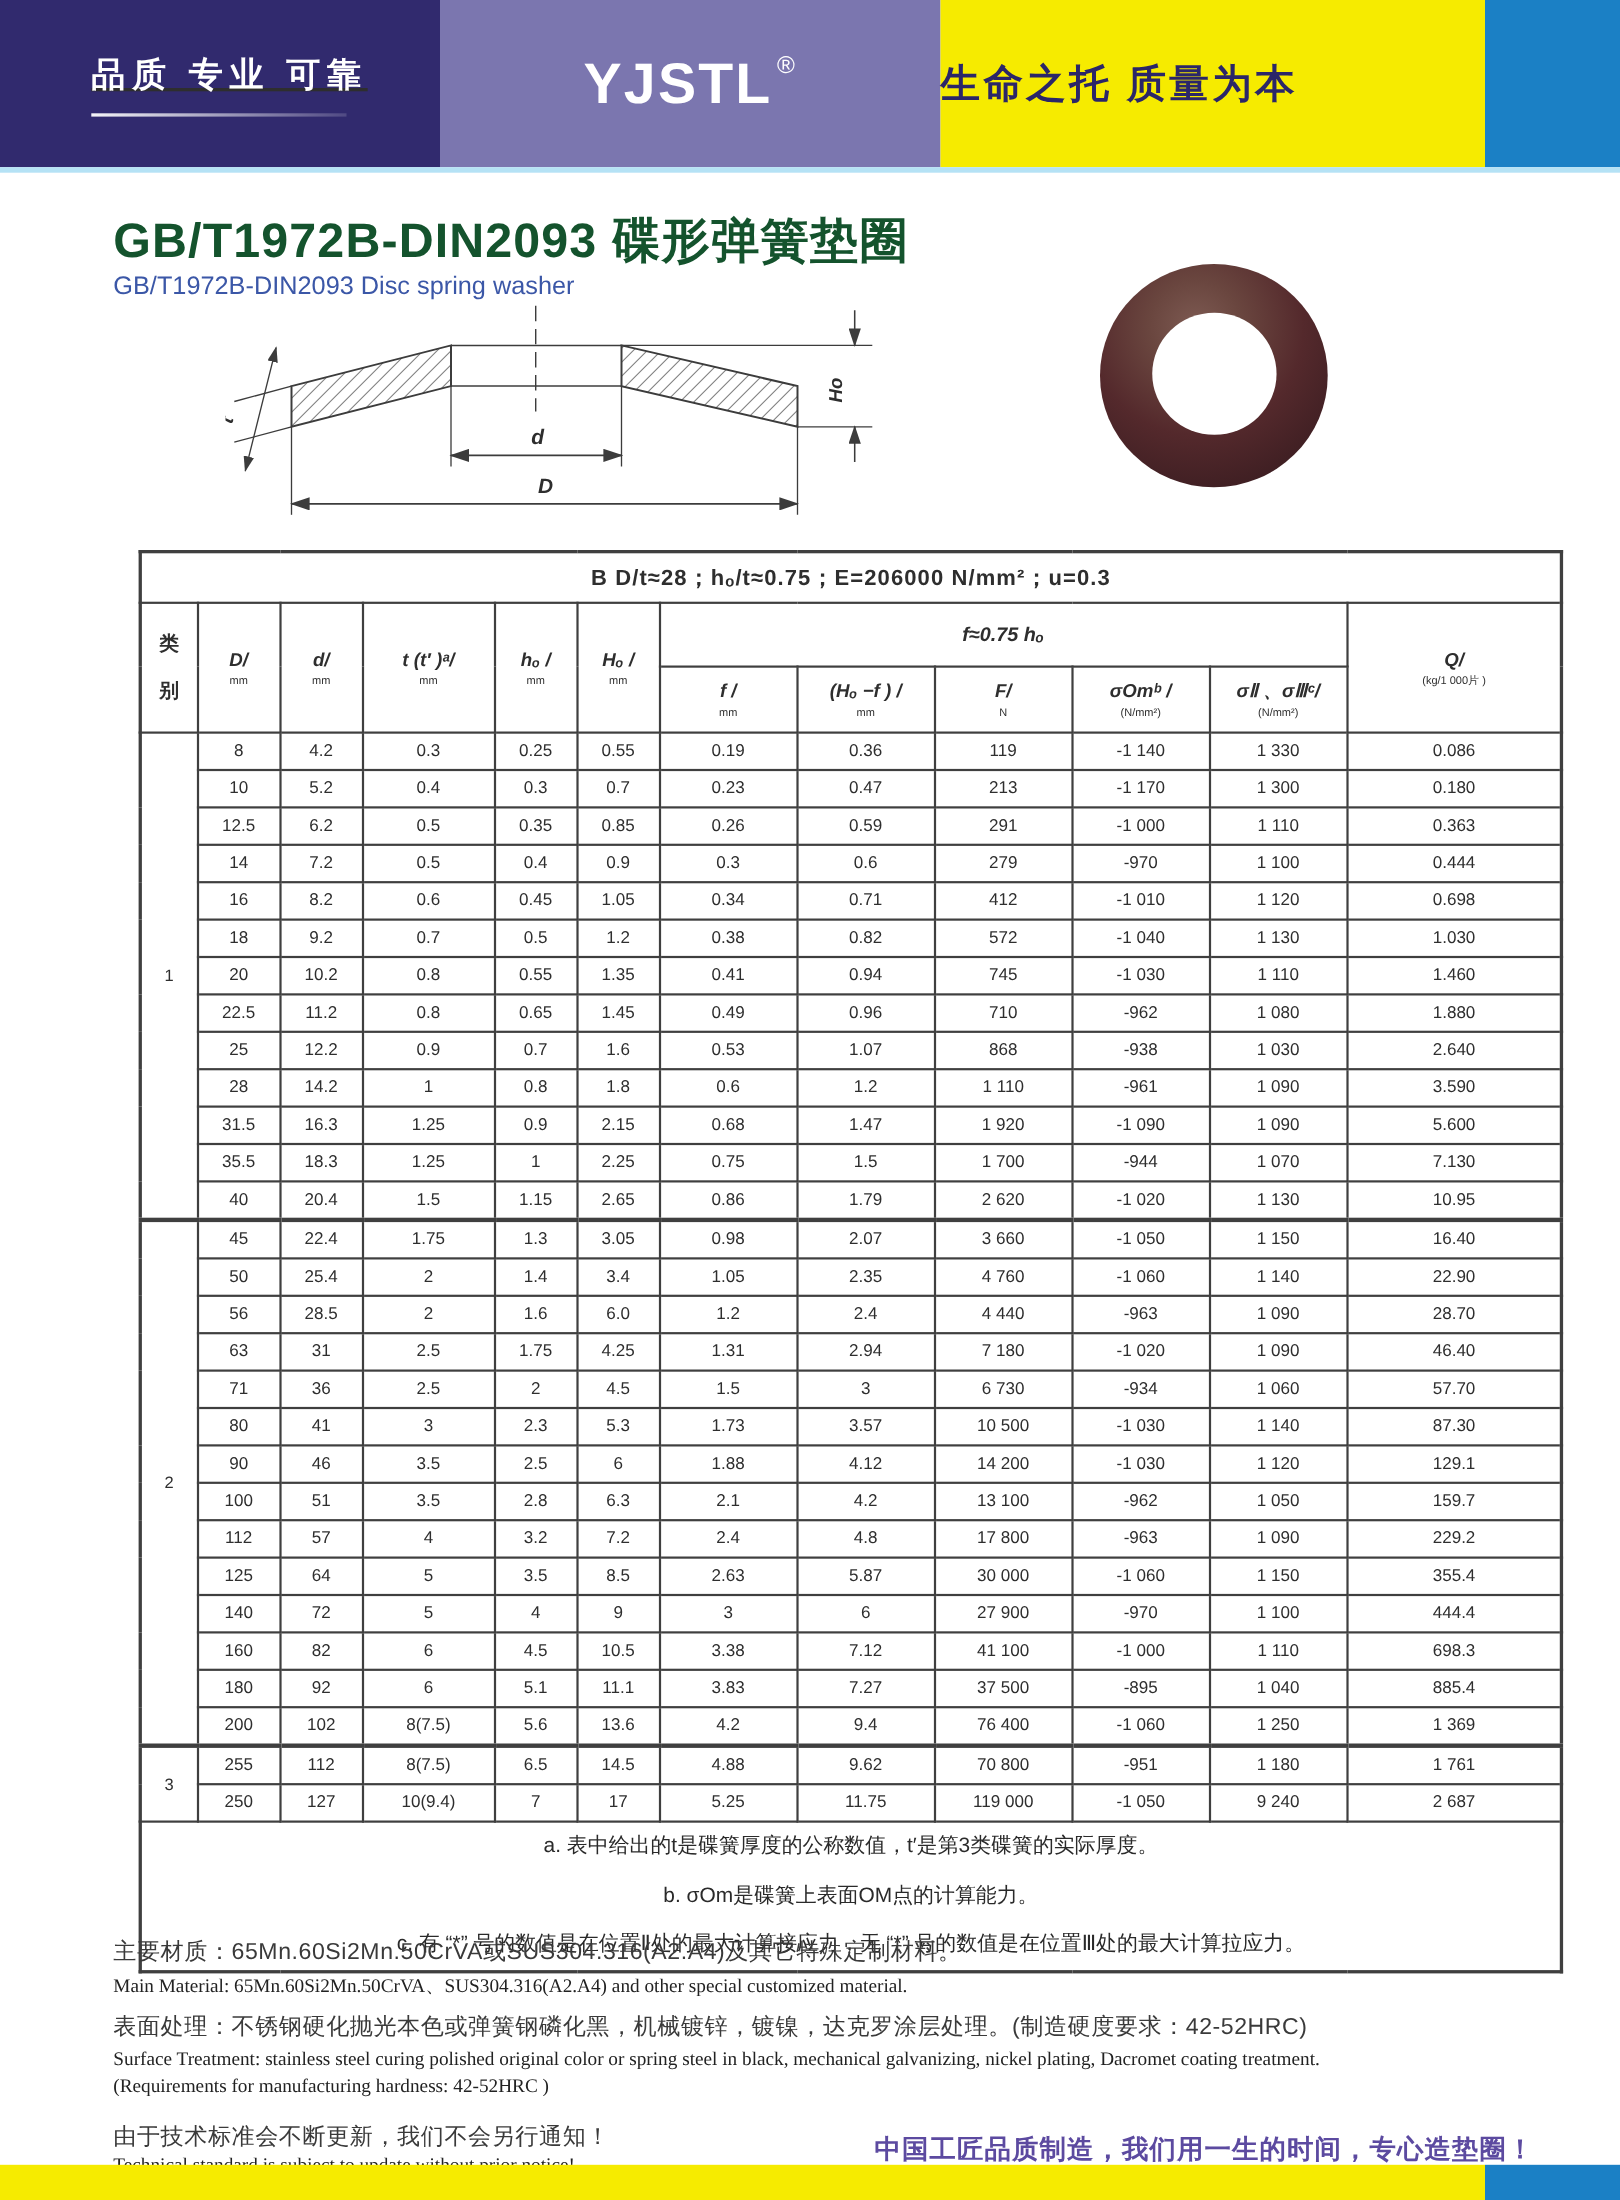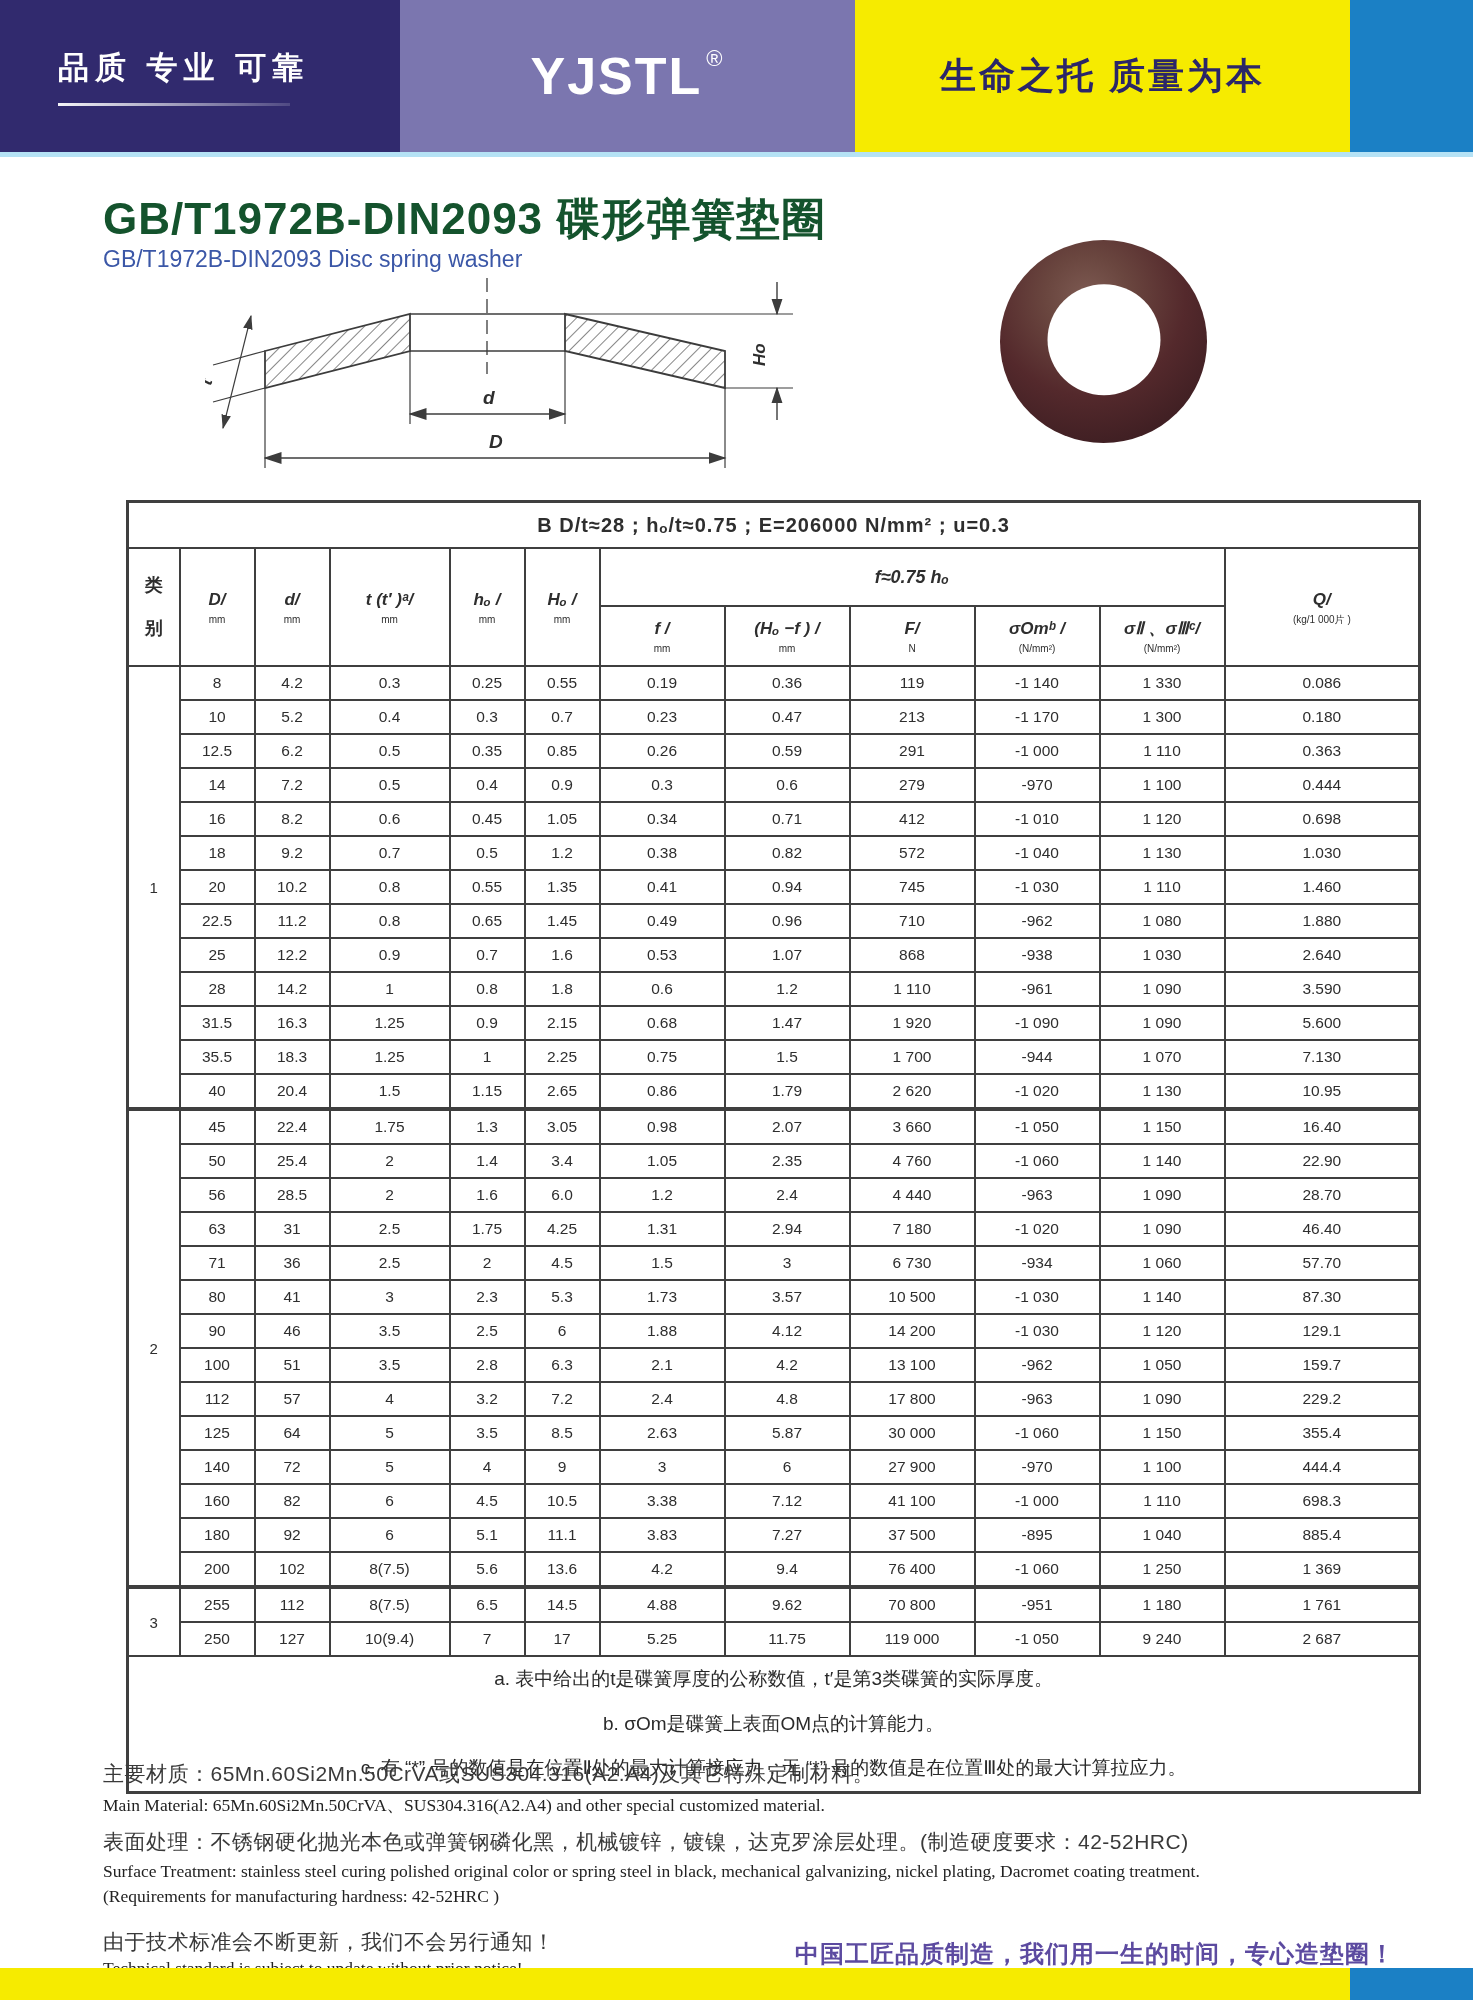--- a/index.html
+++ b/index.html
@@ -2,28 +2,28 @@
 <html><head>
 <meta charset="utf-8">
 <style>
   html,body{margin:0;padding:0;background:#ffffff;}
   .page{position:relative;width:1473px;height:2000px;background:#ffffff;overflow:hidden;
         font-family:"Liberation Sans",sans-serif;color:#2e2e2e;}
 
   
   .band{position:absolute;top:0;height:152px;}
   .band-navy{left:0;width:400px;background:#312a6e;display:flex;flex-direction:column;
-             justify-content:center;align-items:flex-start;padding-left:58px;box-sizing:border-box;}
+             justify-content:center;align-items:flex-start;padding-left:83px;box-sizing:border-box;text-decoration:underline;}
   .tagline{color:#fff;font-size:31px;font-weight:bold;letter-spacing:6px;white-space:nowrap;}
   .tagline-underline{width:232px;height:3px;margin-top:14px;
              background:linear-gradient(to right,rgba(255,255,255,.95),rgba(255,255,255,.15));}
   .band-purple{left:400px;width:455px;background:#7b76af;display:flex;justify-content:center;align-items:center;}
   .brand{color:#ffffff;font-size:52px;font-weight:bold;letter-spacing:2px;}
   .brand sup{font-size:22px;font-weight:normal;vertical-align:28px;margin-left:4px;}
-  .band-yellow{left:855px;width:495px;background:#f6eb00;display:flex;justify-content:center;align-items:center;}
+  .band-yellow{left:855px;width:495px;background:#f6eb00;display:flex;justify-content:flex-start;align-items:center;}
   .slogan-top{color:#2b2668;font-size:36px;font-weight:bold;letter-spacing:3px;white-space:nowrap;}
   .band-blue{left:1350px;width:123px;background:#1b80c5;}
   .band-sep{position:absolute;top:152px;left:0;width:1473px;height:5px;background:#b5e2f5;}
 
   
   .doc-title{position:absolute;left:103px;top:190px;font-size:44px;font-weight:bold;color:#14532d;letter-spacing:1px;}
   .doc-subtitle{position:absolute;left:103px;top:246px;font-size:23px;font-weight:500;color:#3b57a7;}
 
   
   .diagram{position:absolute;left:205px;top:256px;}

